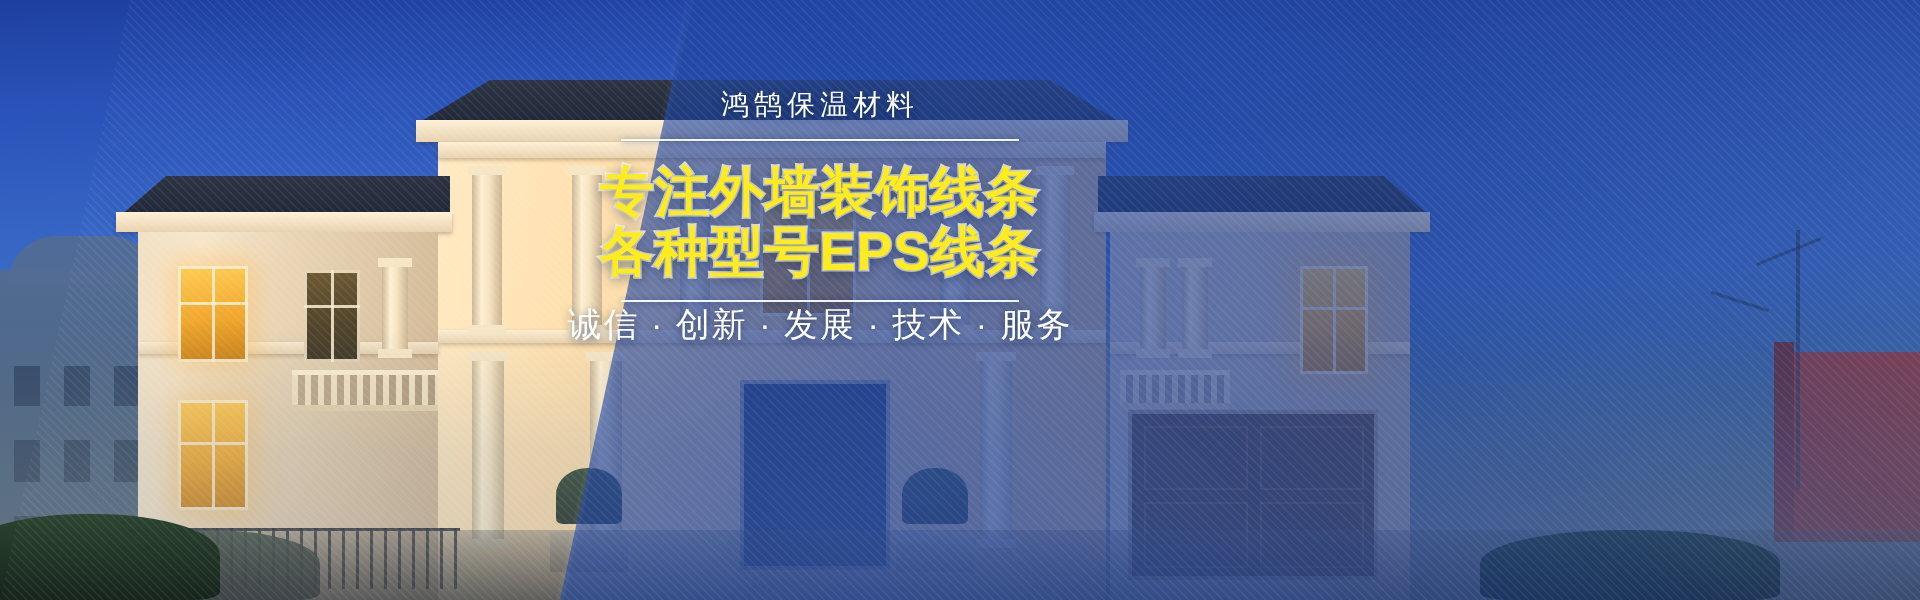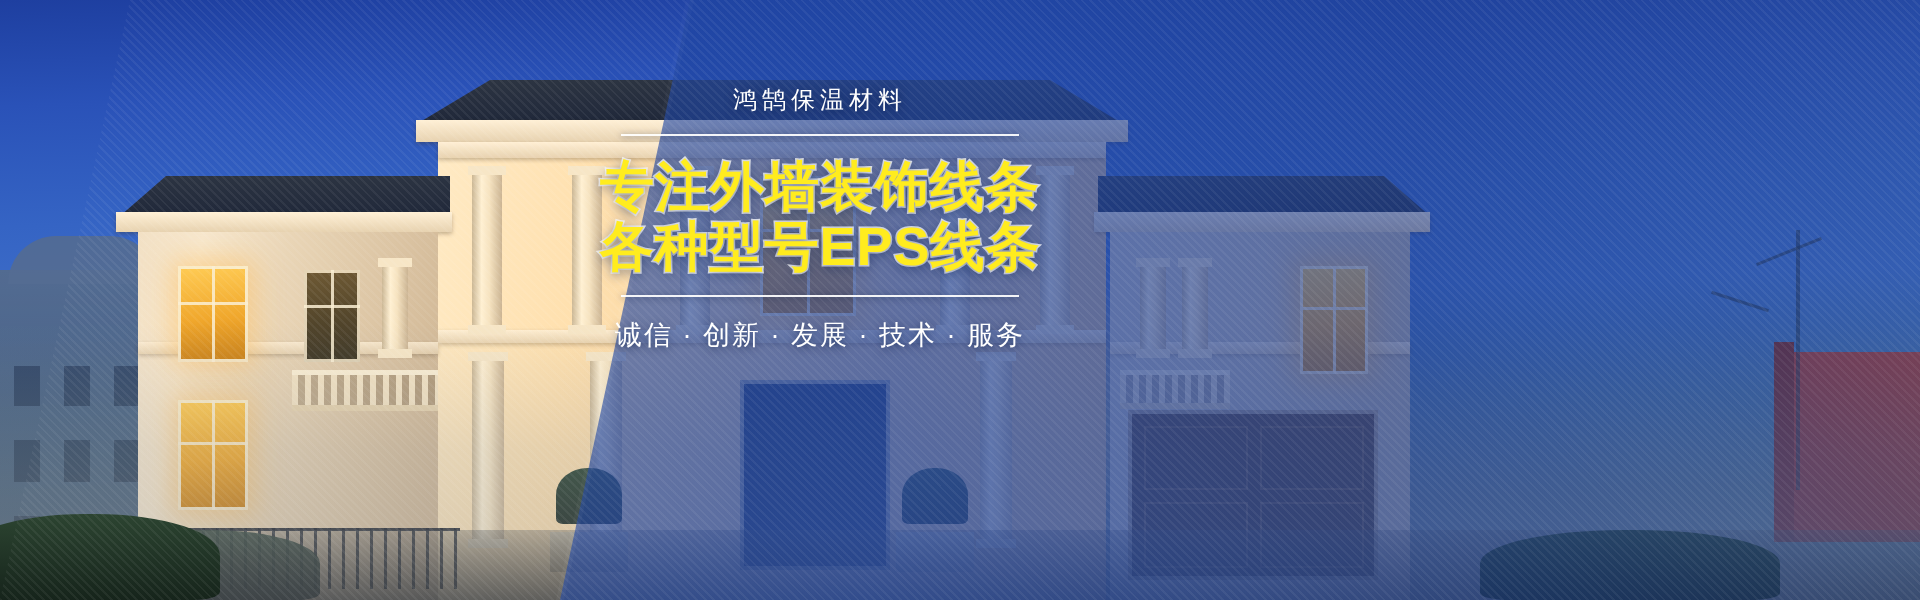--- a/index.html
+++ b/index.html
@@ -83,38 +83,38 @@
   }
   .panel-edge{
     position:absolute;top:0;bottom:0;left:556px;width:138px;
     background:linear-gradient(100deg,rgba(255,255,255,.10) 0%,rgba(255,255,255,0) 70%);
     clip-path:polygon(130px 0, 138px 0, 8px 100%, 0 100%);
   }
 
   
   .copy{position:absolute;left:560px;top:88px;width:520px;text-align:center;}
   .brand{
-    color:#ffffff;font-size:24px;letter-spacing:5px;font-weight:400;line-height:1.2;
+    color:#ffffff;font-size:28px;letter-spacing:5px;font-weight:400;line-height:1.2;
     text-shadow:0 2px 10px rgba(0,20,60,.65);
-    font-family:Liberation Mono, monospace;
+    font-family:Liberation Sans, sans-serif;
   }
   .rule{height:2px;background:rgba(255,255,255,.92);margin:17px auto 0;width:398px;
         box-shadow:0 1px 6px rgba(0,20,60,.5);}
   .rule.bottom{margin:18px auto 0;}
   .head{
     margin-top:20px;
     color:#ffec1e;font-weight:700;font-size:54px;line-height:1.12;letter-spacing:1px;
     -webkit-text-stroke:3px rgba(255,255,255,.82);
     paint-order:stroke fill;
     text-shadow:0 3px 12px rgba(10,30,80,.55);
     white-space:nowrap;
   }
   .head .ln{display:block;}
   .tag{
-    margin-top:20px;color:#ffffff;font-size:27px;letter-spacing:2px;font-weight:400;
+    margin-top:0;color:#ffffff;font-size:34px;letter-spacing:2px;font-weight:400;
     text-shadow:0 2px 9px rgba(0,20,60,.6);white-space:nowrap;
   }
 </style>
 </head>
 <body>
 
 <div class="banner">
 
   <div class="sky"></div>
 

